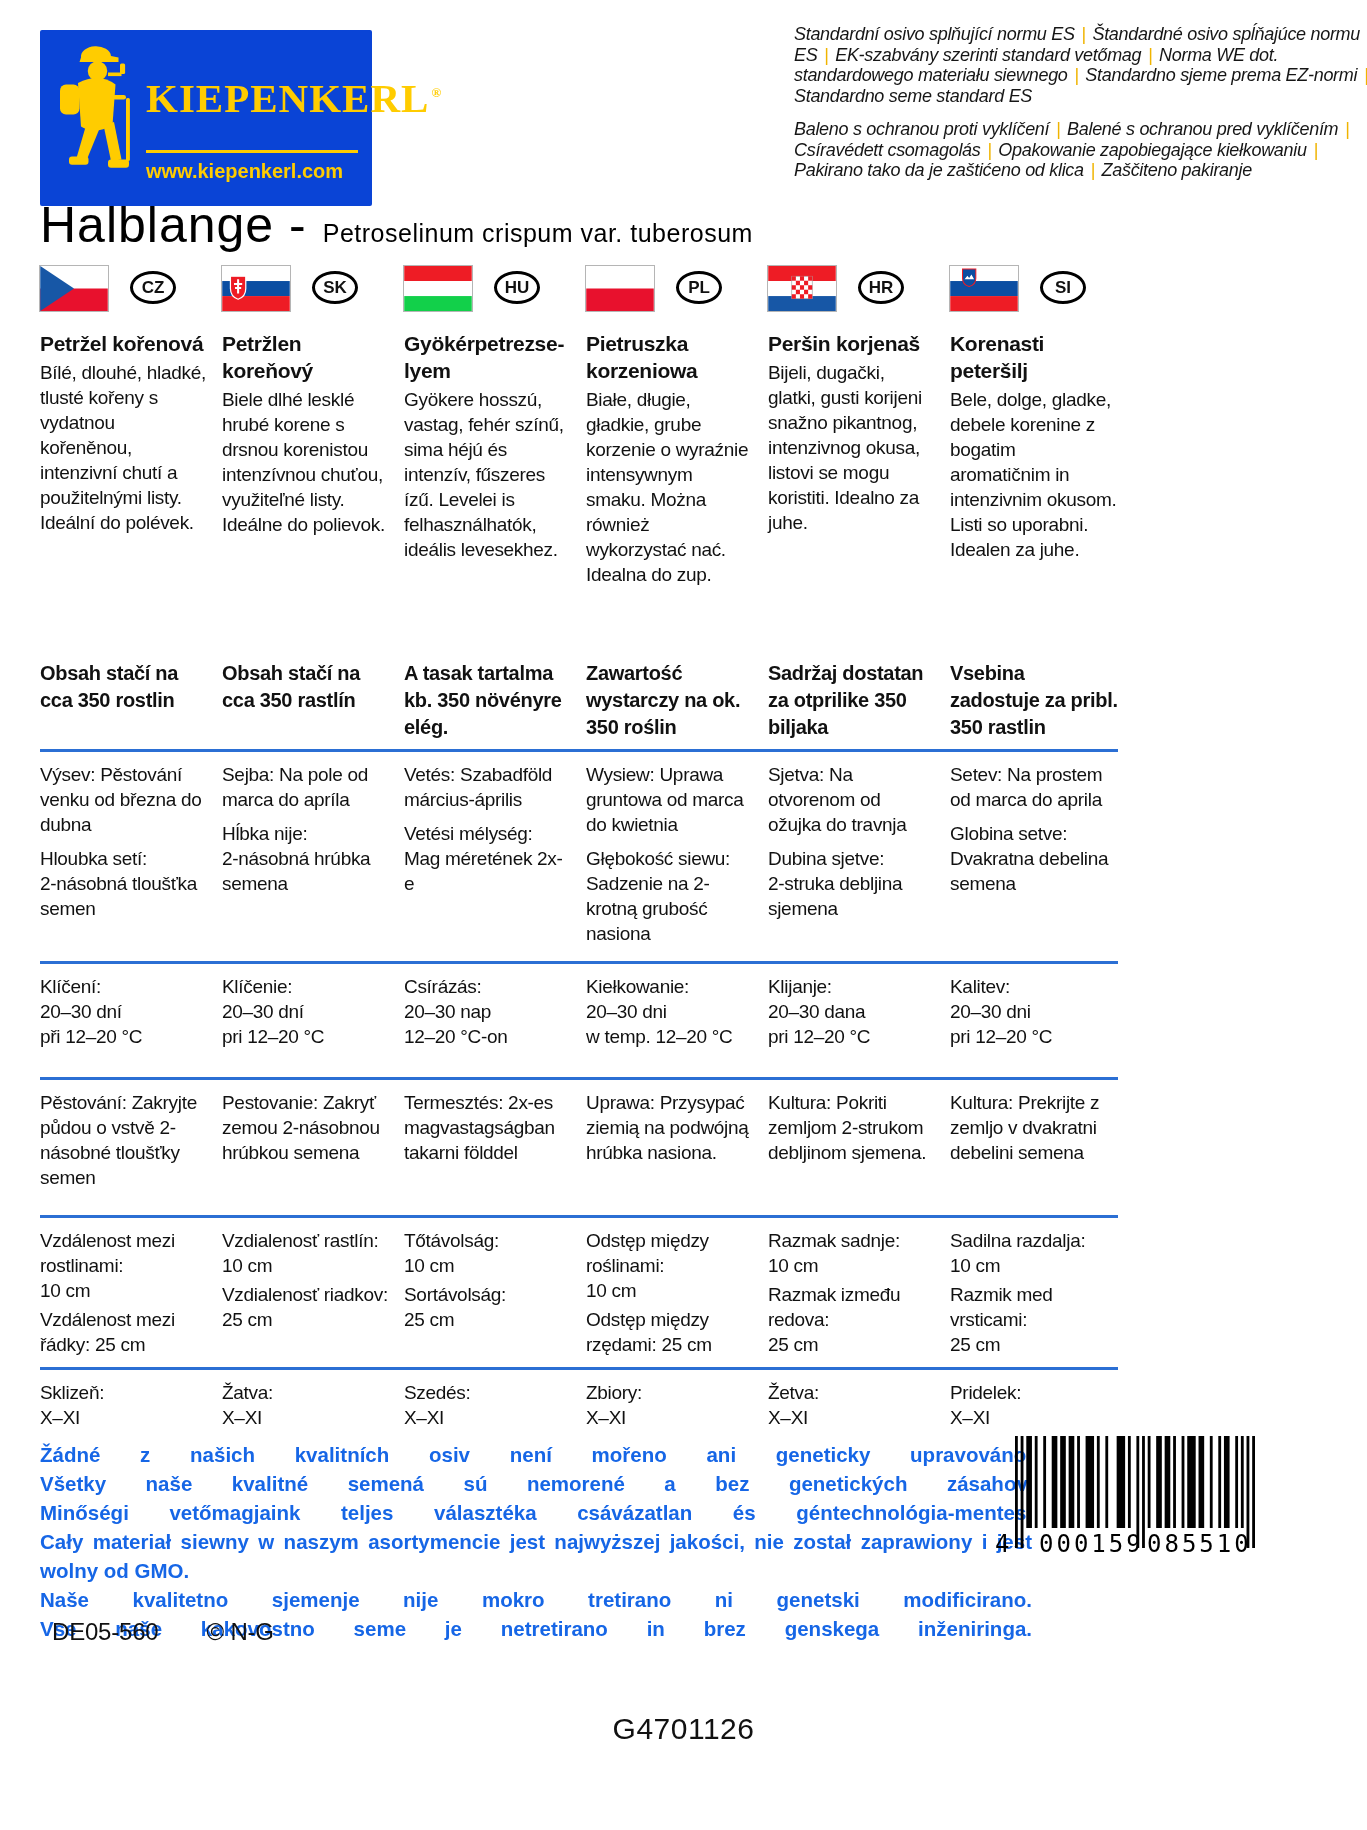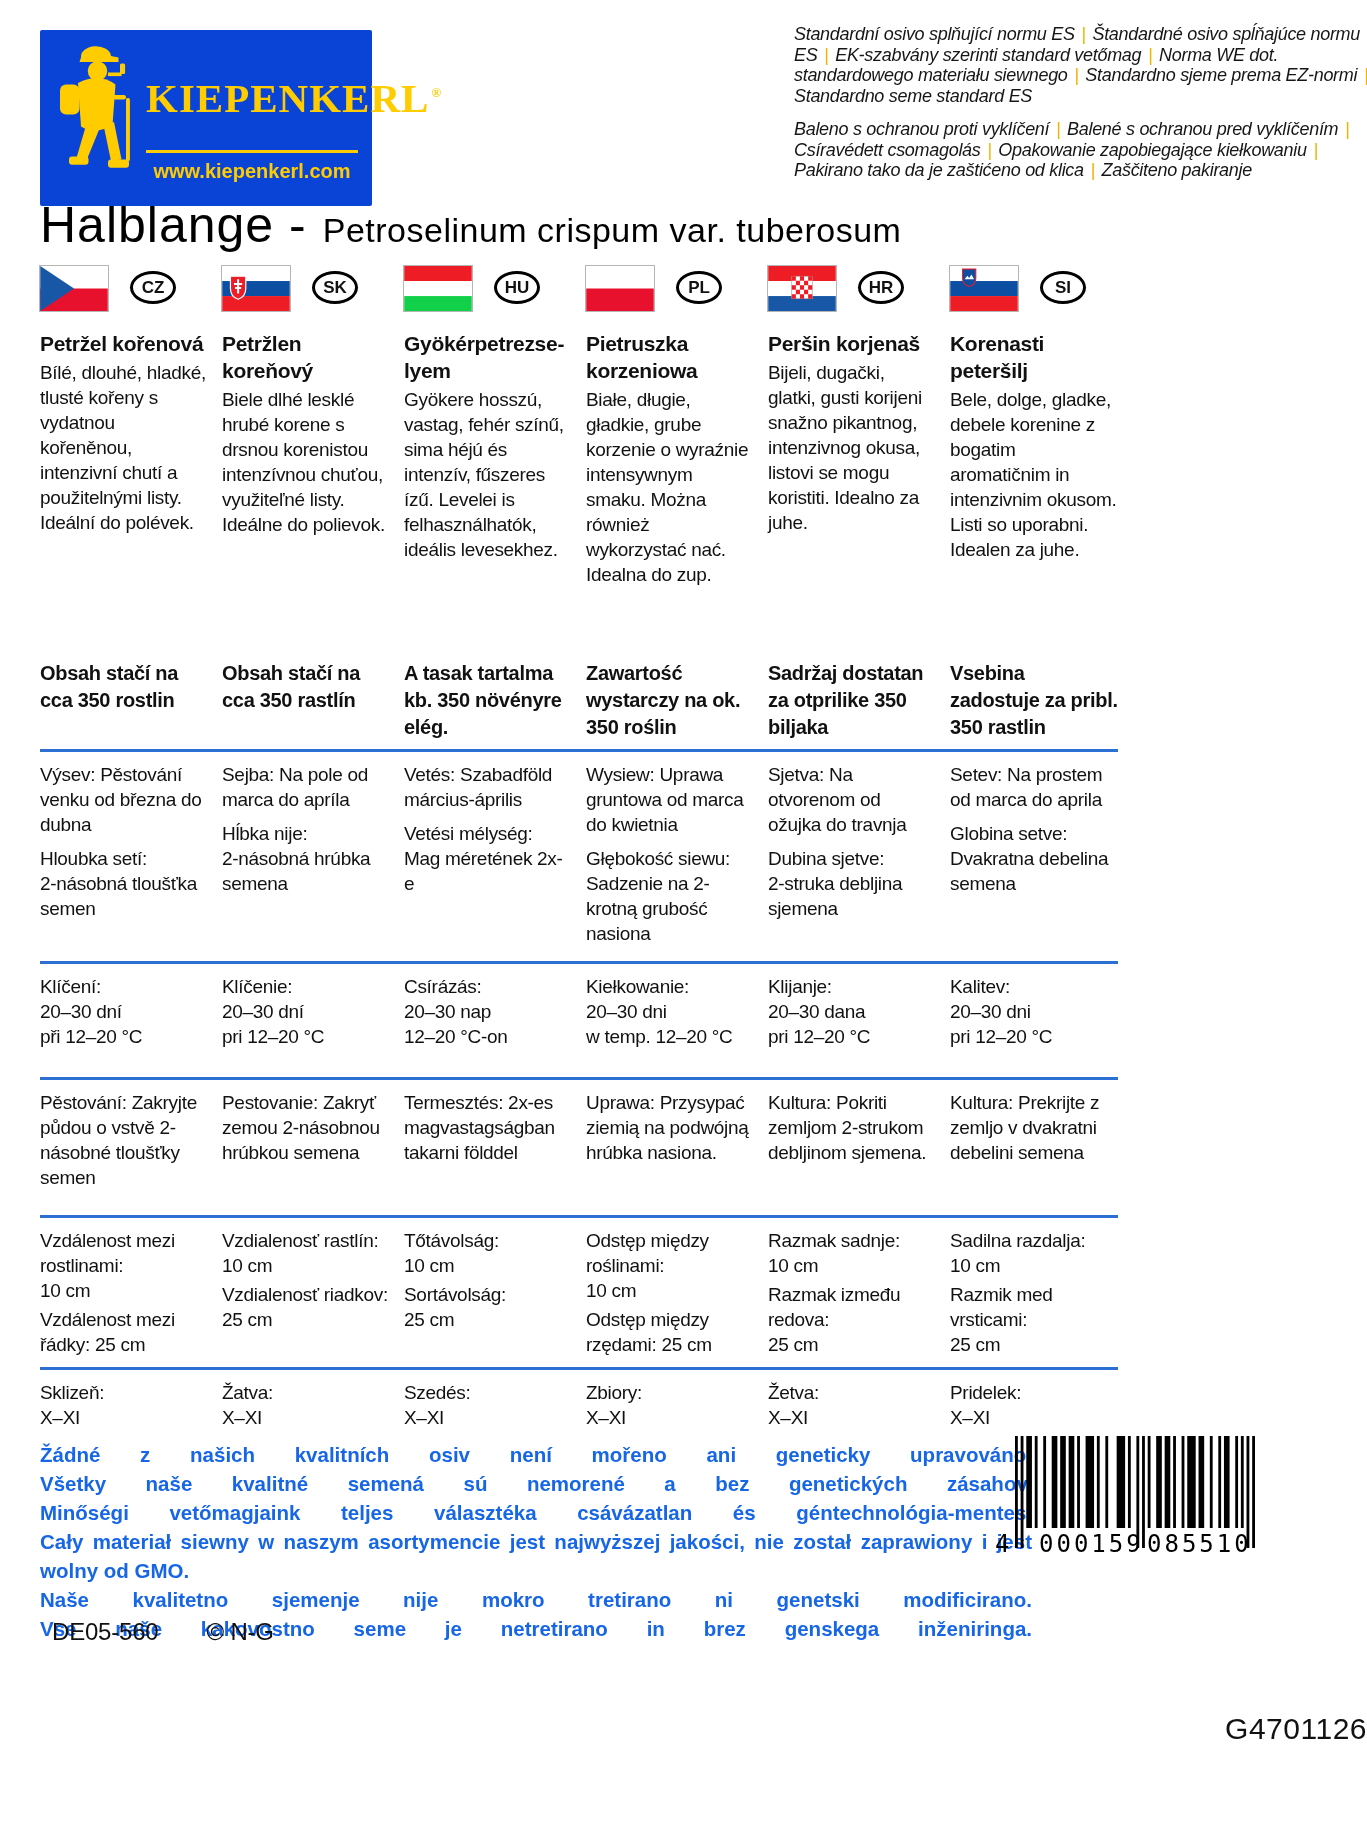--- a/index.html
+++ b/index.html
@@ -9,31 +9,31 @@
   *{box-sizing:border-box;margin:0;padding:0}
   html,body{background:#fff}
   body{position:relative;width:1367px;height:1830px;font-family:"Liberation Sans",sans-serif;color:#111;overflow:hidden}
 
   
   .logo{position:absolute;left:40px;top:30px;width:332px;height:176px;background:var(--brand-blue);border-radius:2px}
   .logo svg.man{position:absolute;left:10px;top:14px;width:92px;height:150px}
   .brand{position:absolute;left:106px;top:44px;font-family:"Liberation Serif",serif;font-weight:bold;font-size:41px;color:var(--brand-yellow);letter-spacing:1px;white-space:nowrap}
   .brand .reg{font-size:13px;vertical-align:super;margin-left:2px}
   .logo-line{position:absolute;left:106px;right:14px;top:120px;height:3px;background:var(--brand-yellow)}
-  .logo-url{position:absolute;left:106px;right:14px;top:130px;text-align:center;font-weight:bold;font-size:20px;color:var(--brand-yellow)}
+  .logo-url{position:absolute;left:106px;right:14px;top:130px;font-weight:bold;font-size:20px;color:var(--brand-yellow)}
 
   
   .norms{position:absolute;left:794px;top:24px;width:582px;font-style:italic;font-size:18px;line-height:20.5px;letter-spacing:-0.3px;color:#161616}
   .norms p{margin:0 0 13px 0}
   .norms .pipe{color:var(--pipe-yellow);font-style:italic;padding:0 2px}
 
   
   .title{position:absolute;left:40px;top:196px;white-space:nowrap;color:#000}
   .title .t1{font-size:50px;font-weight:300;letter-spacing:1px}
-  .title .t2{font-size:34px;font-weight:300;margin-left:16px;letter-spacing:0.5px}
+  .title .t2{font-size:25px;font-weight:300;margin-left:16px;letter-spacing:0.5px}
 
   
   .grid{position:absolute;left:40px;top:262px;width:1290px;display:grid;grid-template-columns:repeat(6,168px);column-gap:14px;letter-spacing:-0.3px}
   .rule{grid-column:1/-1;height:3px;background:var(--rule-blue);margin:3px 0 4px 0}
   .cell{font-size:19px;line-height:25px;padding-top:6px}
   .cell p{margin:0}
   .blk{display:block}
   .mt{margin-top:9px !important}
   .mt4{margin-top:4px !important}
   b{font-weight:normal}
@@ -57,21 +57,21 @@
   .gmo div.just-all{text-align-last:justify}
 
   .barcode{position:absolute;left:995px;top:1436px;width:272px;height:146px}
   .barcode svg{position:absolute;left:20px;top:0}
   .bc-digit{position:absolute;top:94px;font-family:"DejaVu Sans Mono",monospace;font-size:24px;color:#000}
   .bc-prefix{left:0}
   .bc-left{left:44px;width:100px;letter-spacing:3px}
   .bc-right{left:152px;width:100px;text-align:center;letter-spacing:3px}
 
   .print-codes{position:absolute;left:52px;top:1618px;display:flex;gap:48px;font-size:24px;letter-spacing:-0.2px}
-  .article{position:absolute;left:0;top:1712px;width:1367px;text-align:right;font-size:30px;letter-spacing:0.5px}
+  .article{position:absolute;left:0;top:1712px;width:1367px;text-align:center;font-size:30px;letter-spacing:0.5px}
 </style>
 </head>
 <body>
 
 <div class="logo">
   <svg class="man" viewBox="0 0 60 100">
     <g fill="#ffcc00">
       <path d="M20,9 a10,7 0 0 1 20,-1 l5,1 v3 h-26 z"></path>
       <circle cx="31" cy="18" r="6.5"></circle>
       <rect x="38" y="19" width="9" height="2.4"></rect>

